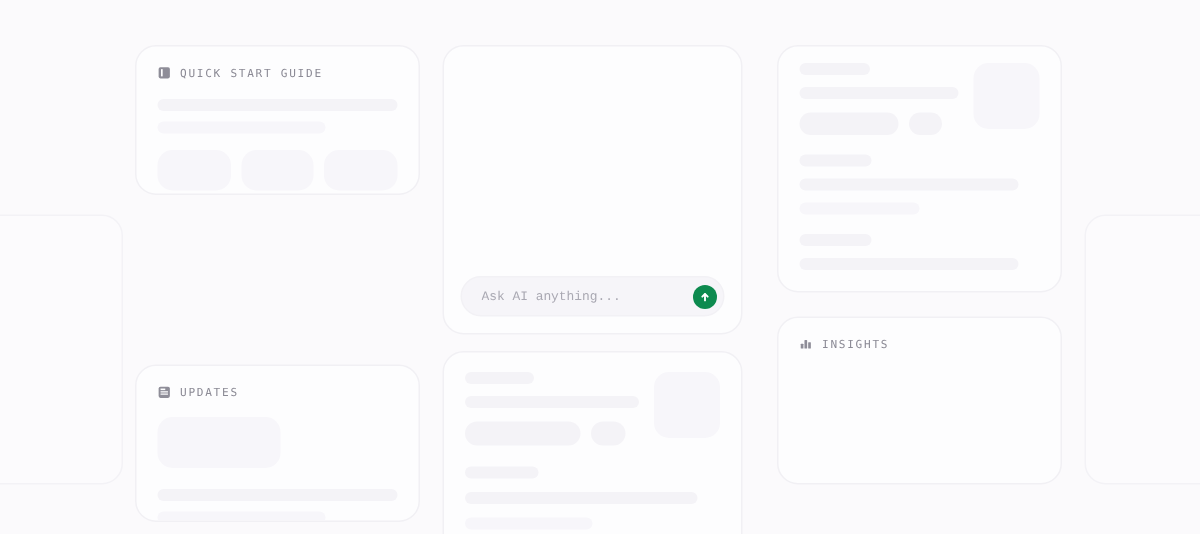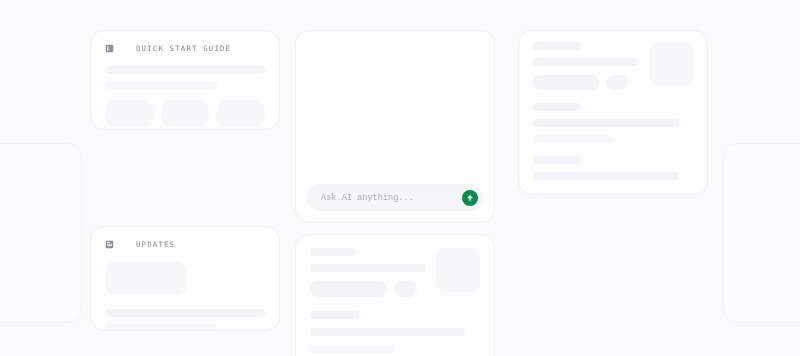--- a/index.html
+++ b/index.html
@@ -34,21 +34,21 @@
   }
 
   .card.ghost {
     background: #fcfbfd;
     border-color: #f3f2f6;
   }
 
   
   .card-head {
     display: flex;
-    gap: 22px;
+    gap: 6px;
     padding: 13px 14px 0 14px;
   }
 
   .head-icon {
     width: 9px;
     height: 9px;
     flex: 0 0 9px;
     color: #8e8d98;
     display: block;
   }
@@ -84,21 +84,21 @@
   }
   #card-quickstart .tiles .sk { flex: 1 1 0; height: 27px; }
 
   
   #card-mcp { left: 90px; top: 145px; width: 190px; height: 62px; }
   #card-mcp .lines { margin-top: 13px; }
   #card-mcp .l1 { height: 8px; width: 100%; }
   #card-mcp .l2 { height: 8px; width: 70%; margin-top: 7px; }
 
   
-  #card-updates { left: 90px; top: 226px; width: 190px; height: 105px; }
+  #card-updates { left: 90px; top: 243px; width: 190px; height: 105px; }
   #card-updates .hero { height: 34px; width: 51%; margin-top: 12px; border-radius: 10px; }
   #card-updates .l1 { height: 8px; width: 100%; margin-top: 14px; }
   #card-updates .l2 { height: 8px; width: 70%;  margin-top: 7px; }
 
   
   #card-api { left: 518px; top: 30px; width: 190px; height: 165px; }
   #card-api .rowwrap { display: flex; gap: 10px; margin-top: 11px; }
   #card-api .colmain { flex: 1 1 auto; min-width: 0; }
   #card-api .thumb { flex: 0 0 44px; height: 44px; border-radius: 10px; }
   #card-api .t1 { height: 8px; width: 44%; }
@@ -279,14 +279,26 @@
       <div class="sk g-b"></div>
       <div class="sk soft g-c"></div>
     </div>
     <div class="body-pad grp">
       <div class="sk g-a"></div>
       <div class="sk g-b"></div>
 
     </div>
   </div>
 
+  <div class="card" id="card-insights">
+    <div class="card-head">
+      <span class="head-icon">
+        <svg viewBox="0 0 12 12" fill="currentColor" aria-hidden="true">
+          <rect x="1.1" y="5.6" width="2.4" height="4.2" rx="0.5"></rect>
+          <rect x="4.4" y="2.3" width="2.4" height="7.5" rx="0.5"></rect>
+          <rect x="7.7" y="4.2" width="2.4" height="5.6" rx="0.5"></rect>
+        </svg>
+      </span>
+      <span class="head-label">INSIGHTS</span>
+    </div>
+  </div>
 
 </div>
 
 </body></html>

